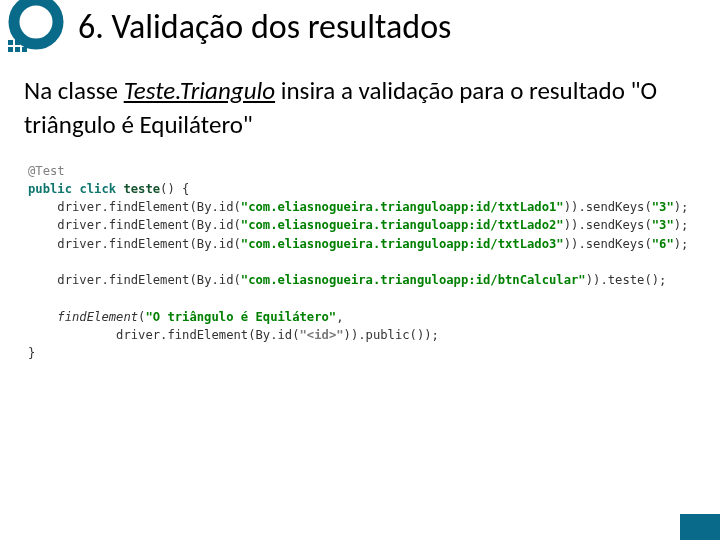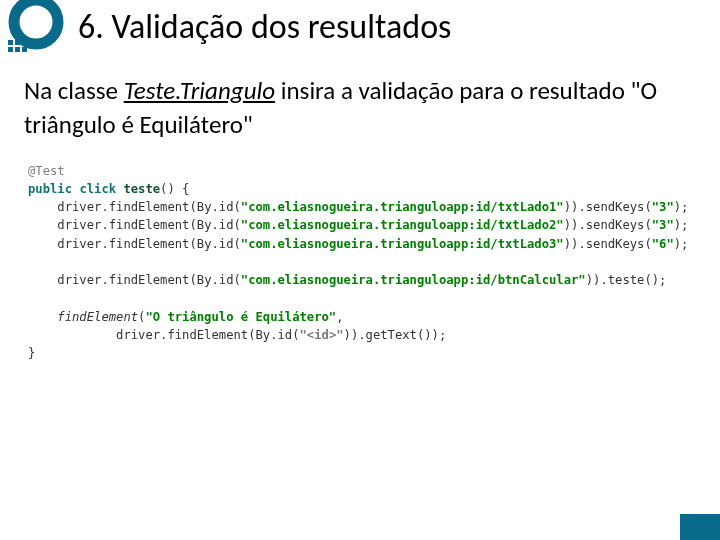--- a/index.html
+++ b/index.html
@@ -52,17 +52,17 @@
 
   <div class="code-block"><span class="anno">@Test</span>
 <span class="kw">public</span> <span class="kw">click</span> <span class="mname">teste</span><span>() {</span>
     <span><span>driver</span>.<span>findElement</span>(<span>By.id</span>(<span class="str">"com.eliasnogueira.trianguloapp:id/txtLado1"</span>))<span>.sendKeys(</span><span class="str">"3"</span><span>);</span></span>
     <span><span>driver</span>.<span>findElement</span>(<span>By.id</span>(<span class="str">"com.eliasnogueira.trianguloapp:id/txtLado2"</span>))<span>.sendKeys(</span><span class="str">"3"</span><span>);</span></span>
     <span><span>driver</span>.<span>findElement</span>(<span>By.id</span>(<span class="str">"com.eliasnogueira.trianguloapp:id/txtLado3"</span>))<span>.sendKeys(</span><span class="str">"6"</span><span>);</span></span>
 
     <span><span>driver</span>.<span>findElement</span>(<span>By.id</span>(<span class="str">"com.eliasnogueira.trianguloapp:id/btnCalcular"</span>))<span>.teste();</span></span>
 
     <span><span class="fn">findElement</span>(<span class="str">"O triângulo é Equilátero"</span>,
-            <span>driver</span>.<span>findElement</span>(<span>By.id</span>(<span class="str placeholder">"&lt;id&gt;"</span>))<span>.getText());</span></span>
+            <span>driver</span>.<span>findElement</span>(<span>By.id</span>(<span class="str placeholder">"&lt;id&gt;"</span>))<span>.public());</span></span>
 <span>}</span></div>
 </div>
 
 <div class="footer-bar"></div>
 
 </body></html>

